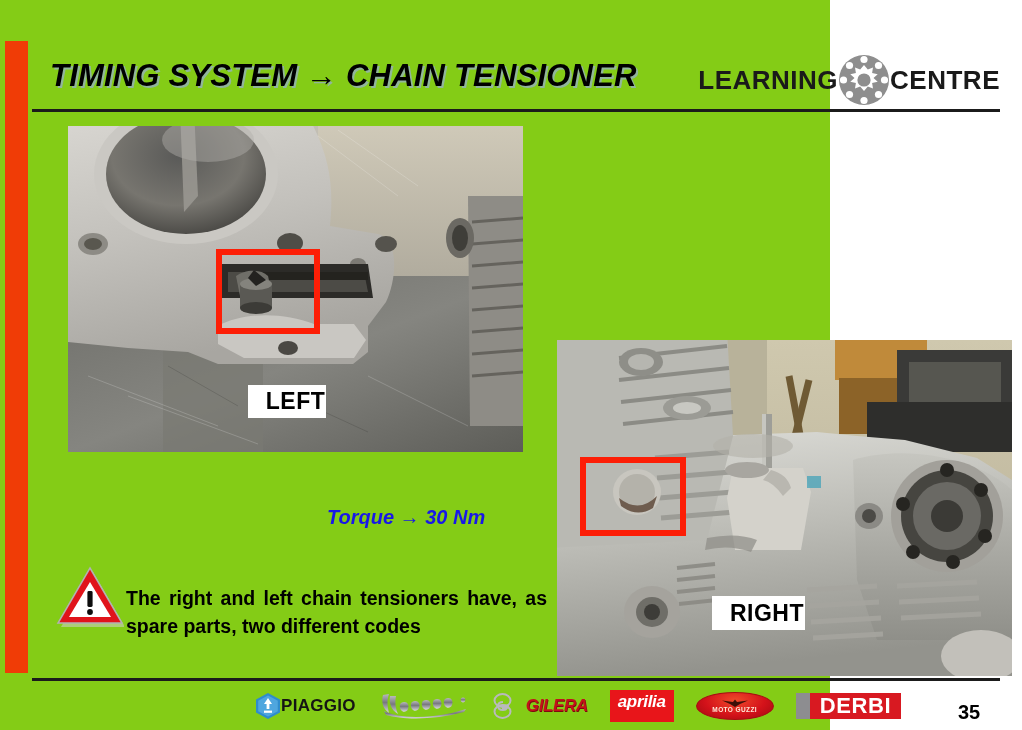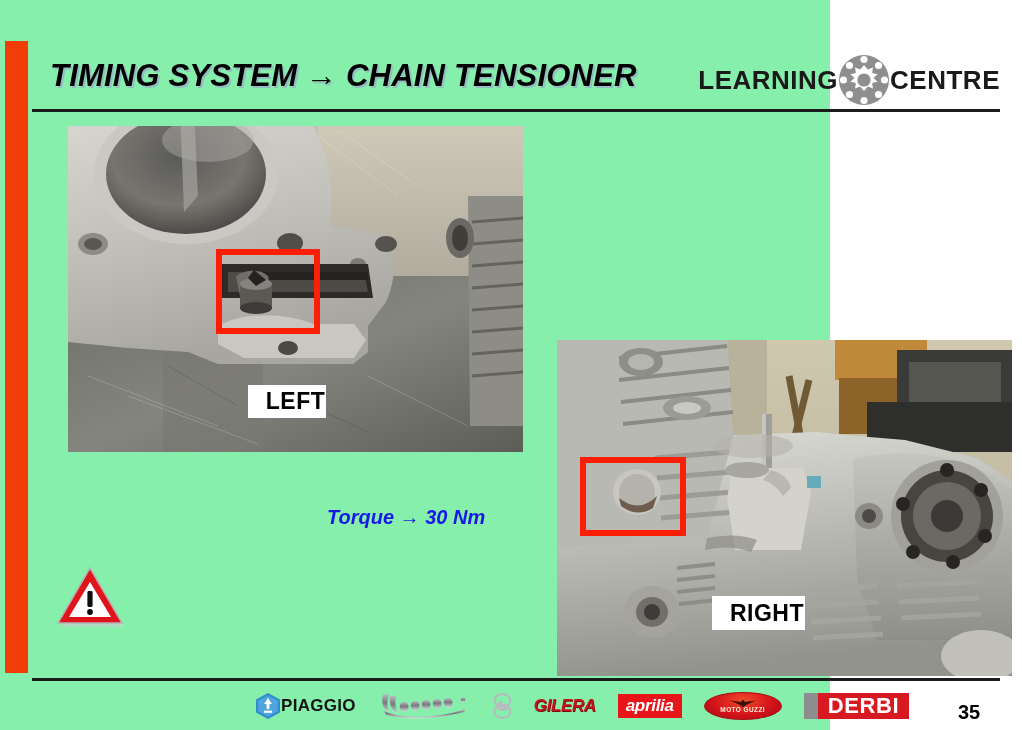--- a/index.html
+++ b/index.html
@@ -5,21 +5,21 @@
   * { box-sizing: border-box; margin: 0; padding: 0; }
   html, body {
     width: 1022px; height: 730px;
     background: #ffffff;
     font-family: "Liberation Sans", sans-serif;
     overflow: hidden;
   }
   #slide {
     position: relative;
     width: 830px; height: 730px;
-    background: #86efac;
+    background: #84cc16;
   }
 
   
   .accent-bar {
     position: absolute;
     left: 5px; top: 41px;
     width: 23px; height: 632px;
     background: #f03c06;
   }
 
@@ -158,30 +158,30 @@
   .brand { display: flex; align-items: center; height: 34px; }
 
   .piaggio { }
   .piaggio-mark { width: 26px; height: 28px; flex: 0 0 26px; }
   .piaggio-txt {
     font-size: 17px; font-weight: bold; letter-spacing: 0.3px; color: #141414;
   }
 
   .vespa { width: 92px; height: 30px; }
 
-  .gilera { gap: 21px; }
+  .gilera { gap: 13px; }
   .gilera-mark { width: 21px; height: 26px; flex: 0 0 21px; }
   .gilera-txt {
     font-size: 17px; font-weight: bold; font-style: italic;
     letter-spacing: -0.4px; color: #c2121a;
     text-shadow: 0.6px 0.6px 0 #7d0a10;
   }
 
   .aprilia-box {
-    background: #e8151a; padding: 3px 8px 4px 8px;
+    background: #e8151a; padding: 3px 8px 12px 8px;
     display: flex; align-items: center; justify-content: center;
   }
   .aprilia-txt {
     color: #ffffff; font-size: 17px; font-weight: bold;
     font-style: italic; letter-spacing: -0.3px; line-height: 1;
   }
 
   .guzzi-oval {
     width: 78px; height: 28px; border-radius: 50%;
     background: radial-gradient(ellipse at 50% 28%, #f04a2a 0%, #d4121a 55%, #9c0a10 100%);
@@ -452,20 +452,21 @@
 
   <div class="warn-icon">
     <svg viewBox="0 0 68 62" xmlns="http://www.w3.org/2000/svg">
       <path d="M34 3 L66 58 L2 58 Z" fill="#cfcfcf" opacity="0.55" transform="translate(3,3)"></path>
       <path d="M34 2 L66 57 L2 57 Z" fill="#e0141b" stroke="#b2b2b2" stroke-width="1.5"></path>
       <path d="M34 16 L55 51 L13 51 Z" fill="#ffffff"></path>
       <rect x="31.4" y="25" width="5.2" height="16" rx="1.4" fill="#0d0d0d"></rect>
       <circle cx="34" cy="46" r="2.9" fill="#0d0d0d"></circle>
     </svg>
   </div>
+  <div class="warn-text">The right and left chain tensioners have, as spare parts, two different codes</div>
 
   <div class="rule-bottom"></div>
 
   <div class="brands">
 
     <div class="brand piaggio">
       <span class="piaggio-mark">
         <svg viewBox="0 0 26 28" xmlns="http://www.w3.org/2000/svg">
           <polygon points="13,1 25,7.5 25,20.5 13,27 1,20.5 1,7.5" fill="#2f8ccd"></polygon>
           <polygon points="13,3.5 22.8,8.8 22.8,19.2 13,24.5 3.2,19.2 3.2,8.8" fill="#4fa6de"></polygon>

